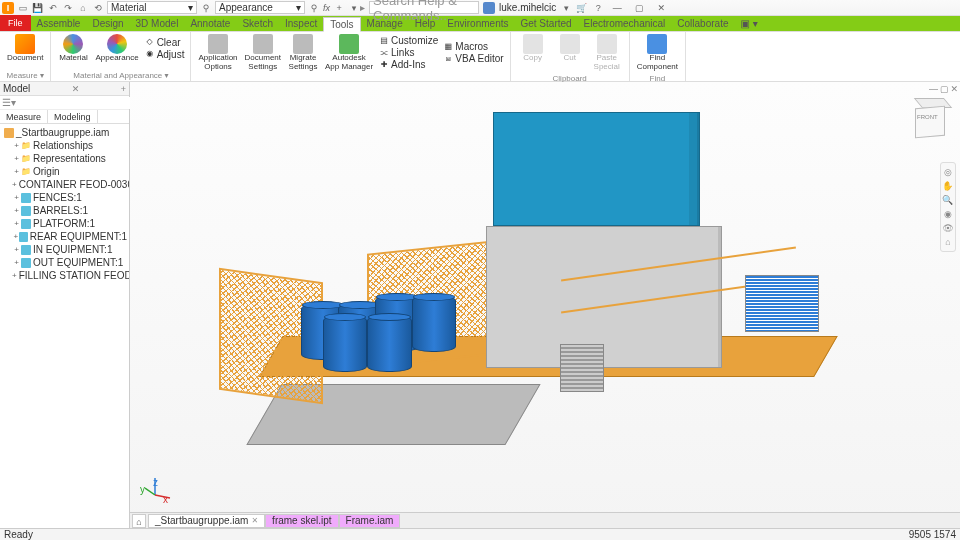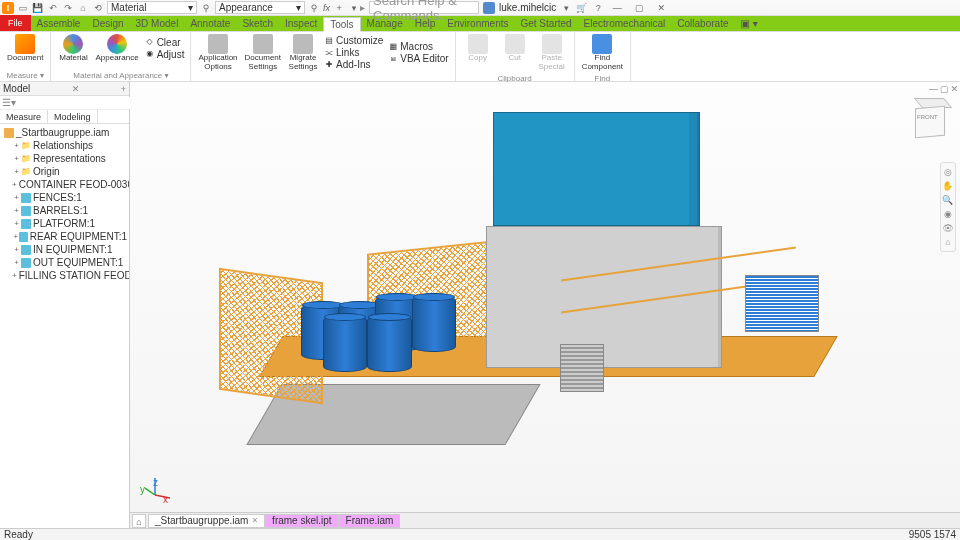--- a/index.html
+++ b/index.html
@@ -191,20 +191,25 @@
       <div class="bigbtn">
           <div class="ico ico-gray"></div>
           <div class="lbl" style="white-space:pre-line">Document
 Settings</div>
         </div>
       <div class="bigbtn">
           <div class="ico ico-gray"></div>
           <div class="lbl" style="white-space:pre-line">Migrate
 Settings</div>
         </div>
+      <div class="bigbtn">
+          <div class="ico ico-green"></div>
+          <div class="lbl" style="white-space:pre-line">Autodesk
+App Manager</div>
+        </div>
       <div class="smallcol">
         <div class="smallbtn">
             <span class="sico">▤</span>
             <span>Customize</span>
           </div>
         <div class="smallbtn">
             <span class="sico">⫘</span>
             <span>Links</span>
           </div>
         <div class="smallbtn">

